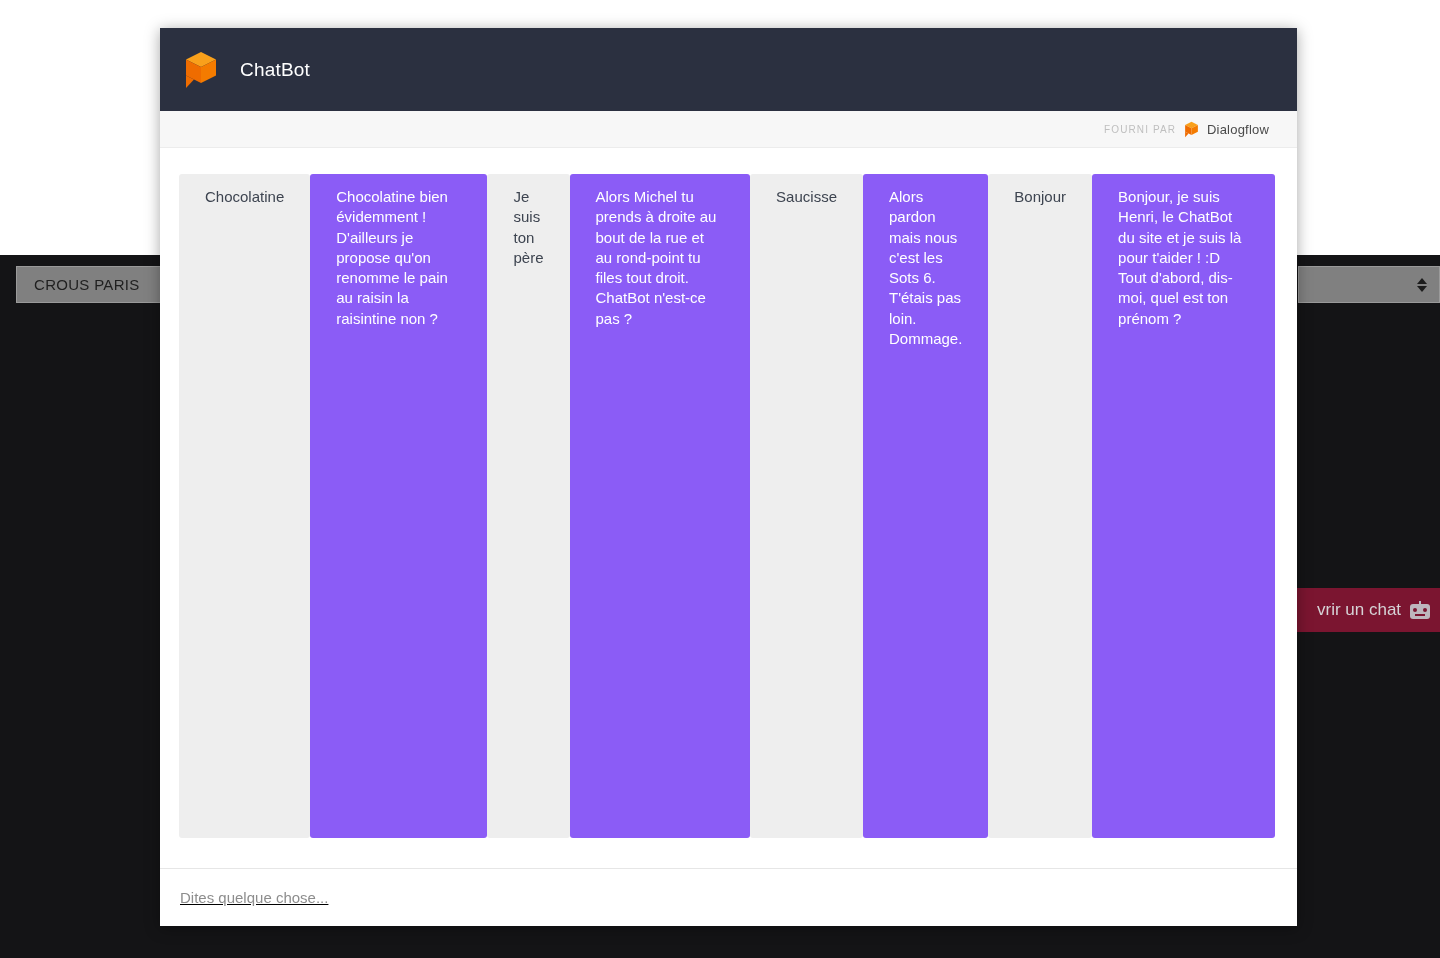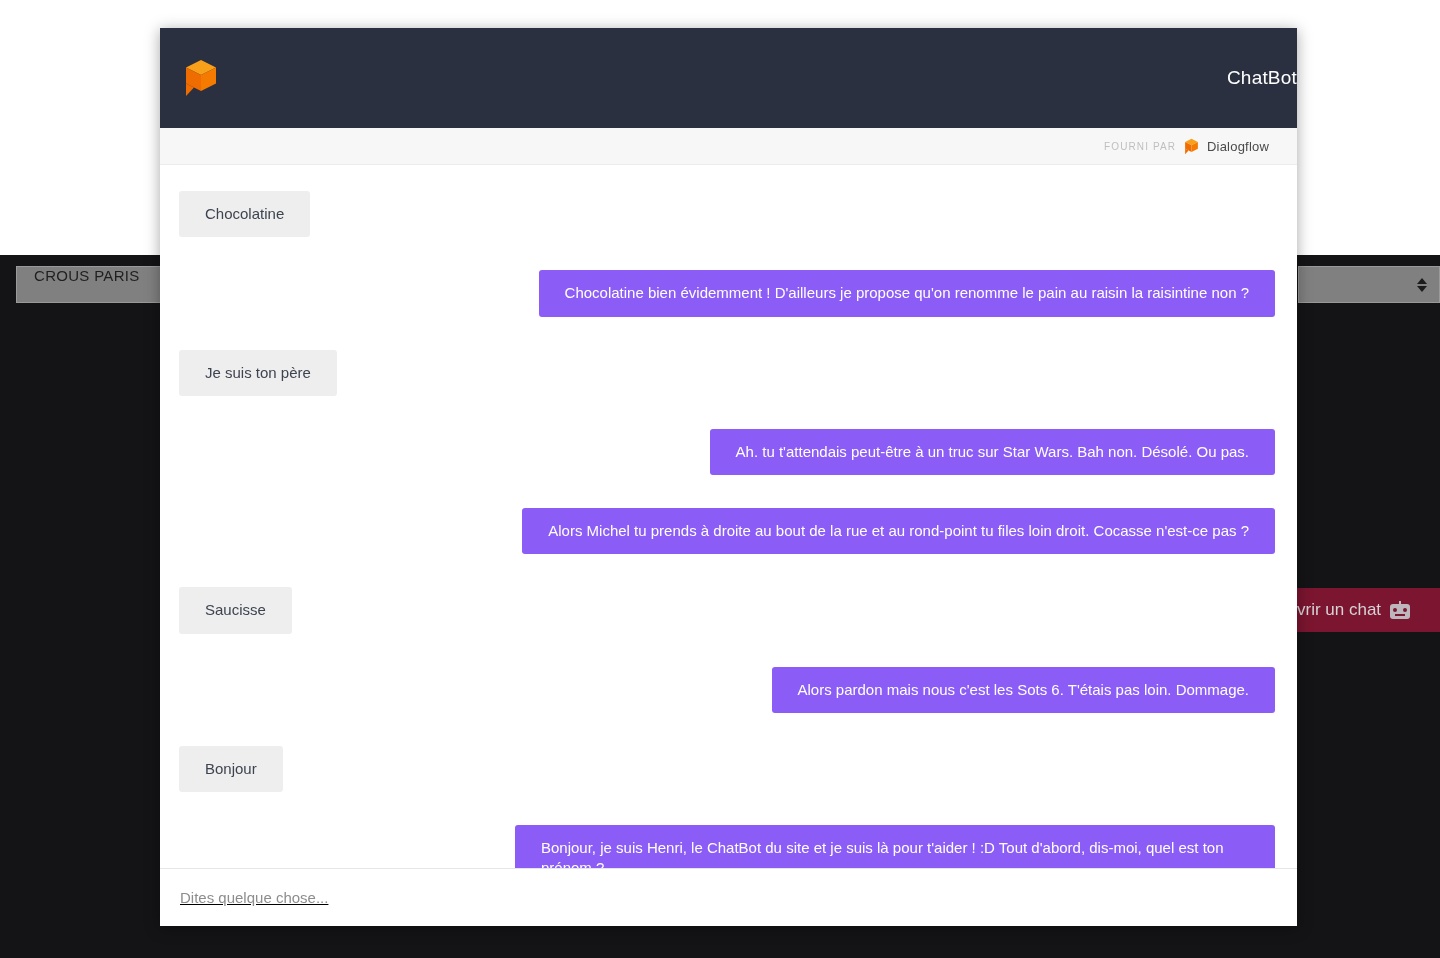--- a/index.html
+++ b/index.html
@@ -40,20 +40,21 @@
   #bg-crous-button {
     position: absolute;
     left: 16px;
     top: 266px;
     width: 145px;
     height: 37px;
     background: #808080;
     border: 1px solid #9a9a9a;
     box-sizing: border-box;
     display: flex;
+    align-items: center;
     padding-left: 17px;
     color: #1f1f1f;
     font-size: 15px;
     letter-spacing: 0.3px;
   }
   #bg-select {
     position: absolute;
     left: 1298px;
     top: 266px;
     width: 142px;
@@ -86,21 +87,21 @@
   #bg-open-chat {
     position: absolute;
     left: 1297px;
     top: 588px;
     width: 143px;
     height: 44px;
     background: #7b1530;
     display: flex;
     align-items: center;
     gap: 8px;
-    padding-left: 0;
+    padding-left: 20px;
     box-sizing: border-box;
     color: #d6d3d6;
     font-size: 17px;
     white-space: nowrap;
     overflow: hidden;
   }
   .robot-icon {
     display: inline-block;
     width: 22px;
     height: 18px;
@@ -144,27 +145,26 @@
     width: 1137px;
     height: 898px;
     background: #ffffff;
     box-shadow: 0 2px 14px rgba(0,0,0,0.35);
     display: flex;
     flex-direction: column;
     overflow: hidden;
   }
 
   #chat-header {
-    height: 100px;
+    height: 83px;
     background: #2b3040;
     display: flex;
     align-items: center;
     padding-left: 24px;
     flex: none;
-    justify-content: space-between;
   }
   #chat-header .title {
     color: #ffffff;
     font-size: 19px;
     margin-left: 22px;
     letter-spacing: 0.2px;
   }
 
   
   .cube-logo {
@@ -196,22 +196,21 @@
     color: #4a4a4a;
     font-size: 13px;
     letter-spacing: 0.2px;
   }
 
   #chat-messages {
     flex: 1 1 auto;
     padding: 26px 22px 8px 19px;
     overflow: hidden;
     display: flex;
-    flex-direction: column;
-    gap: 11px;
+    flex-direction: row;
   }
   .msg-row {
     display: flex;
     margin-bottom: 22px;
   }
   .msg-row.user { justify-content: flex-start; }
   .msg-row.bot { justify-content: flex-end; }
   .bubble {
     max-width: 760px;
     padding: 13px 26px;
@@ -311,24 +310,21 @@
       <div class="msg-row user">
         <div class="bubble user">Chocolatine</div>
       </div>
       <div class="msg-row bot">
         <div class="bubble bot">Chocolatine bien évidemment ! D'ailleurs je propose qu'on renomme le pain au raisin la raisintine non ?</div>
       </div>
       <div class="msg-row user">
         <div class="bubble user">Je suis ton père</div>
       </div>
       <div class="msg-row bot">
-        <div class="bubble bot">Ah. tu t'attendais peut-être à un truc sur Star Wars. Bah non. Désolé. Ou pas.</div>
-      </div>
-      <div class="msg-row bot">
-        <div class="bubble bot">Alors Michel tu prends à droite au bout de la rue et au rond-point tu files loin droit. Cocasse n'est-ce pas ?</div>
+        <div class="bubble bot">Alors Michel tu prends à droite au bout de la rue et au rond-point tu files tout droit. ChatBot n'est-ce pas ?</div>
       </div>
       <div class="msg-row user">
         <div class="bubble user">Saucisse</div>
       </div>
       <div class="msg-row bot">
         <div class="bubble bot">Alors pardon mais nous c'est les Sots 6. T'étais pas loin. Dommage.</div>
       </div>
       <div class="msg-row user">
         <div class="bubble user">Bonjour</div>
       </div>

